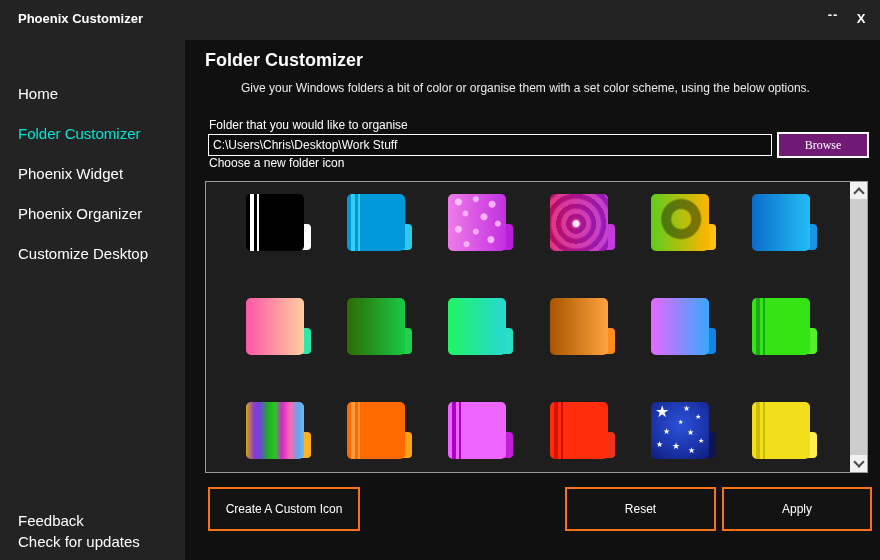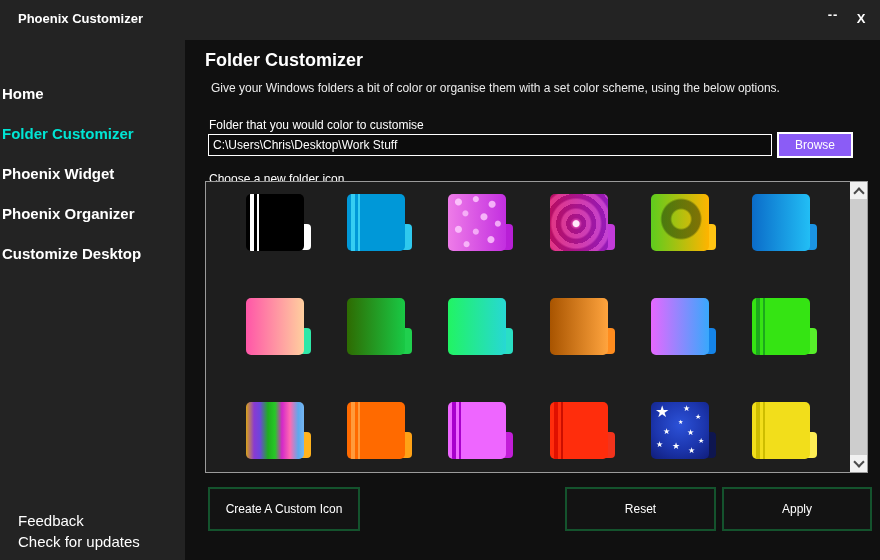--- a/index.html
+++ b/index.html
@@ -10,38 +10,38 @@
   .titlebar { position:absolute; left:0; top:0; width:880px; height:40px; background:#232323; z-index:6; }
   .app-title { position:absolute; left:18px; top:11px; color:#ffffff; font-size:13px; font-weight:bold; }
   .win-btn { position:absolute; color:#ffffff; font-size:13px; font-weight:bold; cursor:pointer;
              width:22px; text-align:center; }
   .win-btn.min { right:36px; top:7px; letter-spacing:1px; }
   .win-btn.close { right:8px; top:11px; }
 
   
   .sidebar { position:absolute; left:0; top:40px; width:185px; height:520px; background:#232323; z-index:5; }
   .nav { padding-top:33px; }
-  .nav-item { height:40px; display:flex; align-items:center; padding-left:2px;
-              color:#ffffff; font-size:15px; font-weight:bold; cursor:pointer; }
+  .nav-item { height:40px; display:flex; align-items:center; padding-left:18px;
+              color:#ffffff; font-size:15px; font-weight:normal; cursor:pointer; }
   .side-link { position:absolute; left:18px; color:#ffffff; font-size:15px; cursor:pointer; }
   .side-link.l1 { bottom:31px; }
   .side-link.l2 { bottom:10px; }
 
   
   .main { position:absolute; left:185px; top:40px; width:695px; height:520px; background:#101010; }
   .main-title { position:absolute; left:20px; top:10px; color:#ffffff; font-size:18px; font-weight:bold; }
-  .subtitle { position:absolute; left:26px; top:41px; color:#ececec; font-size:12px; }
+  .subtitle { position:absolute; left:56px; top:41px; color:#ececec; font-size:12px; }
   .field-label { position:absolute; left:24px; top:78px; color:#ffffff; font-size:12px; }
   .path-input { position:absolute; left:23px; top:94px; width:554px; height:20px; background:#0c0c0c;
                 border:1px solid #ffffff; color:#ffffff; font-size:12px; padding:0 4px;
                 font-family:"Liberation Sans", sans-serif; }
-  .browse-btn { position:absolute; left:592px; top:92px; width:76px; height:26px; background:#8b5cf6;
+  .browse-btn { position:absolute; left:592px; top:92px; width:92px; height:26px; background:#701a75;
                 border:2px solid #ffffff; color:#ffffff; font-size:12px; cursor:pointer;
-                font-family:Liberation Sans, sans-serif; }
-  .picker-label { position:absolute; left:24px; top:132px; color:#ffffff; font-size:12px; }
+                font-family:Liberation Serif, serif; }
+  .picker-label { position:absolute; left:24px; top:116px; color:#ffffff; font-size:12px; }
 
   
   .icon-grid-wrap { position:absolute; left:20px; top:141px; width:663px; height:292px;
                     border:1px solid #9b9b9b; background:#1e1e1e; box-sizing:border-box; }
   .icons { position:absolute; left:0; top:0; right:17px; bottom:0; display:grid;
            grid-template-columns:repeat(6,1fr); padding:12px 18px; row-gap:47px;
            justify-items:center; align-content:start; }
   .icon-cell { width:58px; height:57px; position:relative; cursor:pointer; }
   .folder { position:absolute; inset:0; }
   .folder-tab { position:absolute; right:-7px; bottom:1px; width:20px; height:26px; border-radius:4px; }
@@ -72,21 +72,21 @@
   .scrollbar { position:absolute; right:0; top:0; bottom:0; width:17px; background:#cdcdcd; }
   .scroll-btn { position:absolute; left:0; width:17px; height:17px; background:#f1f1f1;
                 display:flex; align-items:center; justify-content:center; cursor:pointer; }
   .scroll-btn.up { top:0; } .scroll-btn.down { bottom:0; }
   .chev { width:6px; height:6px; border-left:2px solid #4a4a4a; border-bottom:2px solid #4a4a4a; }
   .chev.c-up { transform:rotate(135deg); margin-top:4px; }
   .chev.c-down { transform:rotate(-45deg); margin-bottom:4px; }
   .scroll-thumb { position:absolute; left:0; top:17px; bottom:17px; width:17px; background:#cdcdcd; cursor:pointer; }
 
   
-  .bottom-btn { position:absolute; top:447px; height:44px; background:#131313; border:2px solid #14532d;
+  .bottom-btn { position:absolute; top:447px; height:44px; background:#131313; border:2px solid #f97316;
                 color:#ffffff; font-size:12px; cursor:pointer; font-family:"Liberation Sans", sans-serif; }
   .bottom-btn.create { left:23px; width:152px; }
   .bottom-btn.reset  { left:380px; width:151px; }
   .bottom-btn.apply  { left:537px; width:150px; }
 </style>
 </head>
 <body>
 
 <div class="window">
 
@@ -105,21 +105,21 @@
         <div class="nav-item">Customize Desktop</div>
       </div>
   <div class="side-link l1">Feedback</div>
       <div class="side-link l2">Check for updates</div>
     </div>
 
   <div class="main">
     <div class="main-title">Folder Customizer</div>
     <div class="subtitle">Give your Windows folders a bit of color or organise them with a set color scheme, using the below options.</div>
 
-    <div class="field-label">Folder that you would color to customise</div>
+    <div class="field-label">Folder that you would like to organise</div>
     <input class="path-input" type="text" value="C:\Users\Chris\Desktop\Work Stuff" style="">
     <button class="browse-btn">Browse</button>
 
     <div class="picker-label">Choose a new folder icon</div>
 
     <div class="icon-grid-wrap">
       <div class="icons">
           <div class="icon-cell">
             <div class="folder">
               <div class="folder-tab" style="background: rgb(255, 255, 255);"></div>

